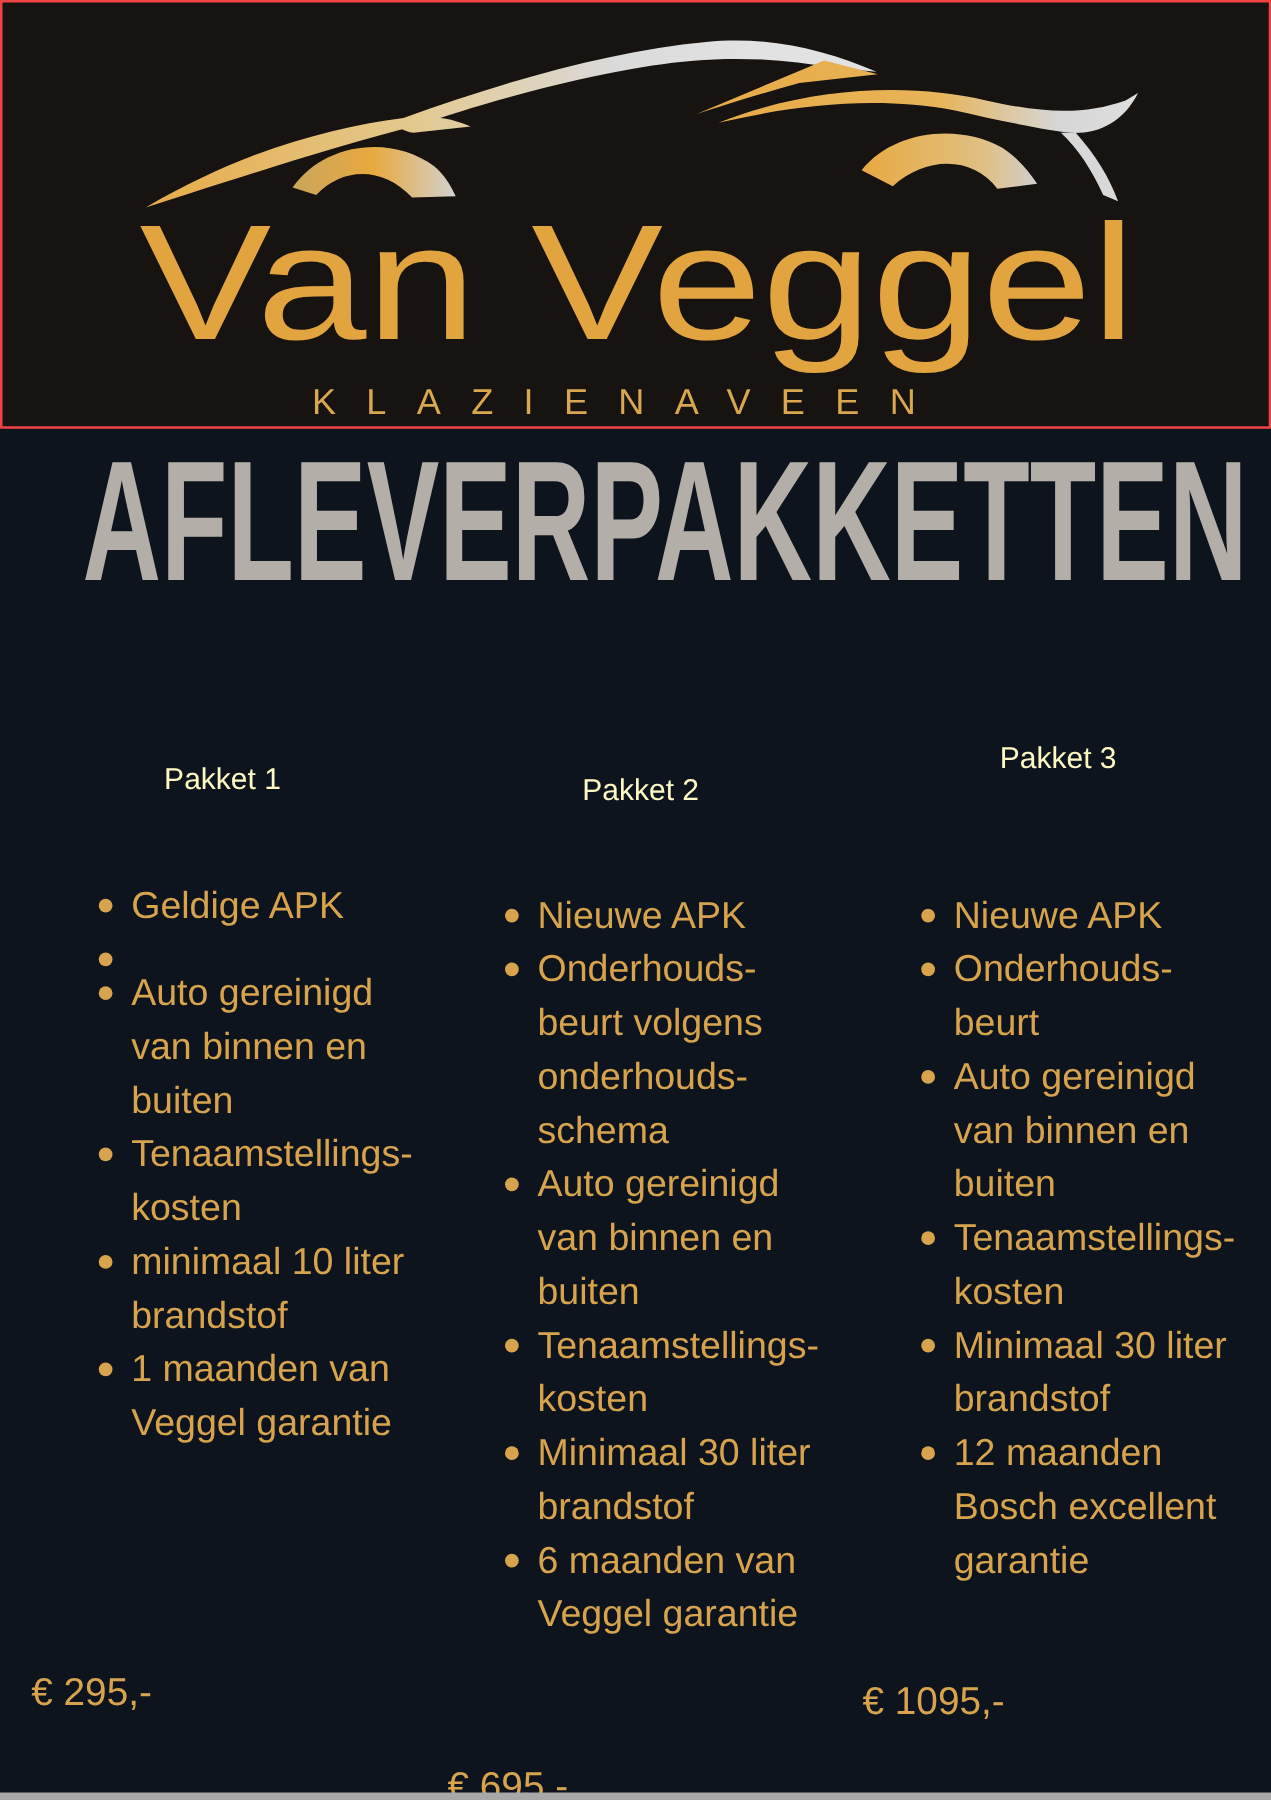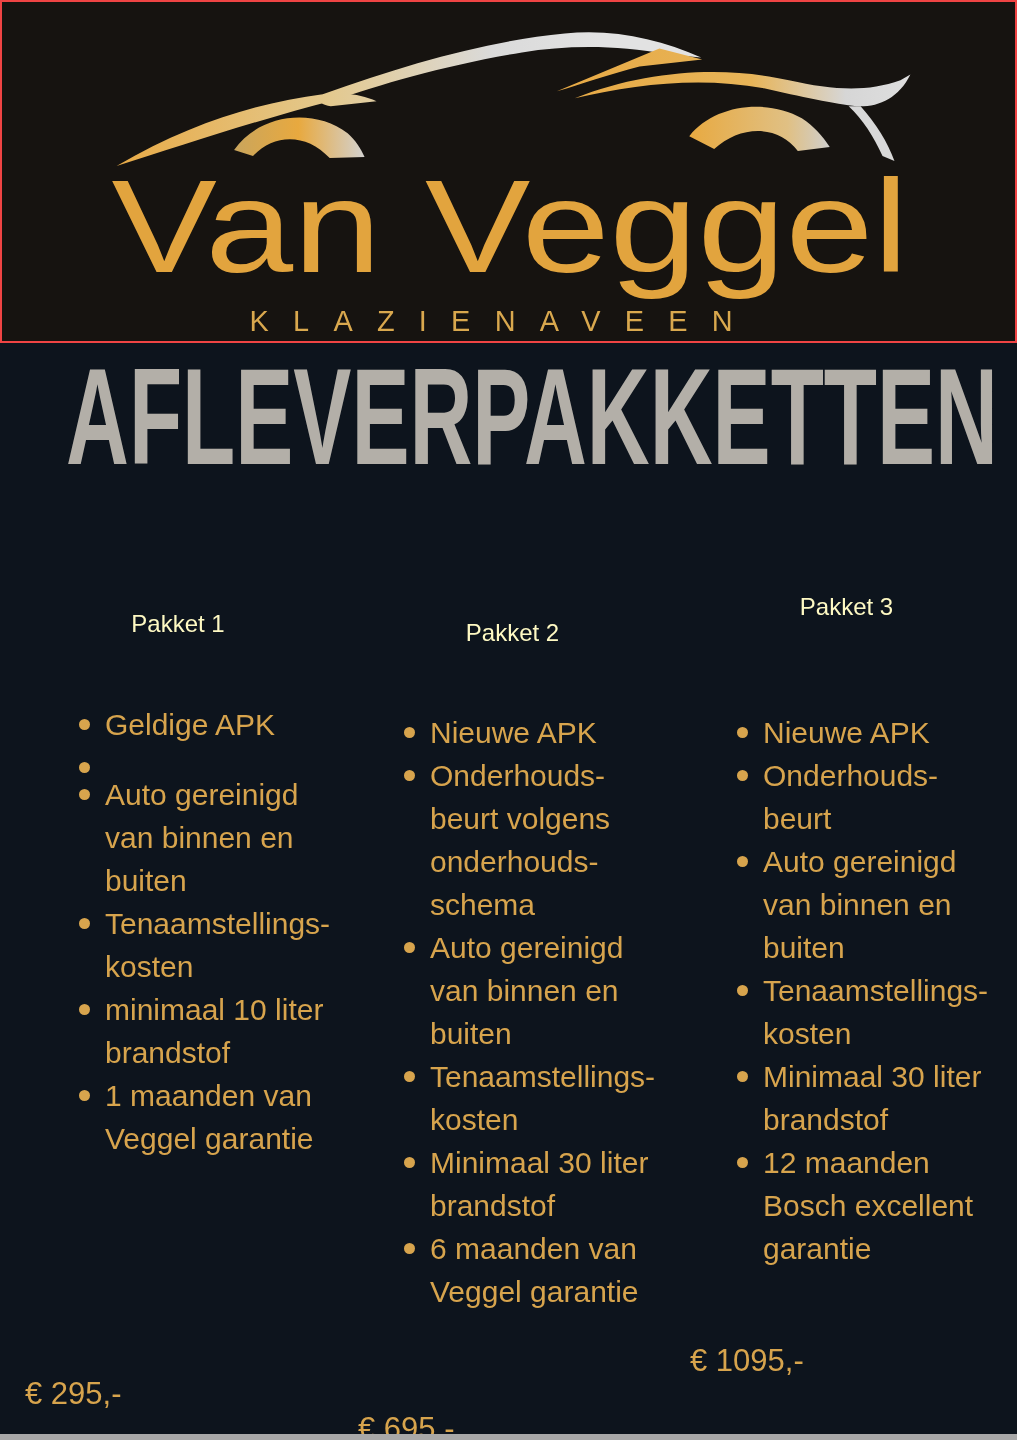--- a/index.html
+++ b/index.html
@@ -68,21 +68,21 @@
     line-height: 43px;
     white-space: pre-line;
   }
   
   .price {
     position: absolute;
     color: #d7a44d;
     font-size: 31px;
     line-height: 34px;
   }
-  .price-1 { left: 25px;  top: 1337px; margin-top: 40px; }
+  .price-1 { left: 25px;  top: 1337px; }
   .price-2 { left: 358px; top: 1412px; }
   .price-3 { left: 690px; top: 1344px; }
   
   .bottom-edge {
     position: absolute;
     left: 0; bottom: 0;
     width: 1017px; height: 6px;
     background: #a8a8a8;
   }
 </style>

